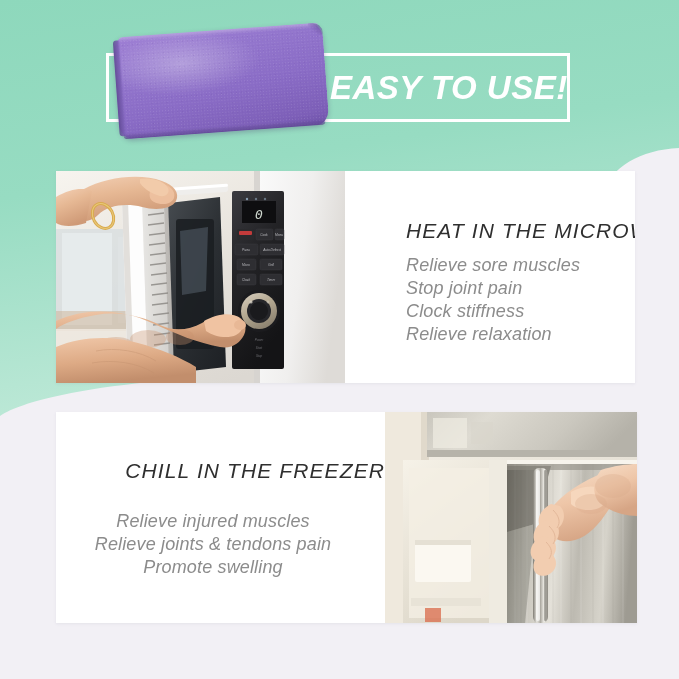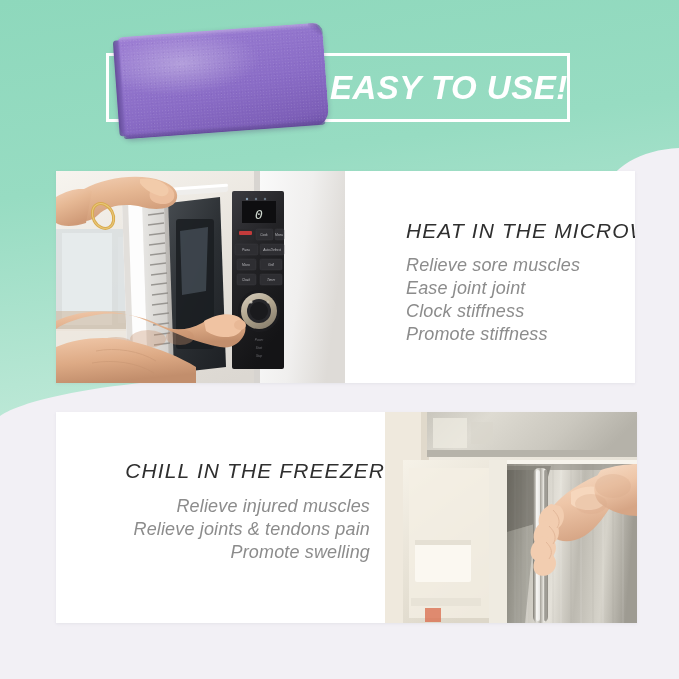--- a/index.html
+++ b/index.html
@@ -187,22 +187,22 @@
   }
   .panel-line {
     font-size: 18px;
     color: #8c8c8c;
     letter-spacing: 0.15px;
     font-weight: 400;
     line-height: 23px;
     white-space: nowrap;
   }
   .text-microwave .panel-heading { margin-top: 48px; margin-bottom: 11px; }
-  .text-freezer  .panel-heading { margin-top: 47px; margin-bottom: 12px; }
-  .text-freezer  .panel-lines   { padding-right: 15px; }
+  .text-freezer  .panel-heading { margin-top: 47px; margin-bottom: 27px; }
+  .text-freezer  .panel-lines   { padding-right: 15px; text-align: center; }
 </style>
 </head>
 <body>
 
 <div id="canvas">
 
   <div class="bg-lavender"></div>
 
   <div class="bg-mint">
     <svg width="679" height="420" viewBox="0 0 679 420" xmlns="http://www.w3.org/2000/svg">
@@ -415,23 +415,23 @@
           <path d="M40,180 C60,176 84,180 100,190"></path>
           <path d="M36,192 C58,188 82,192 98,202"></path>
         </g>
       </svg>
     </div>
 
     <div class="panel-text text-microwave">
       <div class="panel-heading">HEAT IN THE MICROWAVE</div>
       <div class="panel-lines">
         <div class="panel-line">Relieve sore muscles</div>
-        <div class="panel-line">Ease joint joint</div>
+        <div class="panel-line">Stop joint pain</div>
         <div class="panel-line">Clock stiffness</div>
-        <div class="panel-line">Promote stiffness</div>
+        <div class="panel-line">Relieve relaxation</div>
       </div>
     </div>
   </div>
 
   <div class="panel panel-freezer">
 
     <div class="panel-text text-freezer">
       <div class="panel-heading">CHILL IN THE FREEZER</div>
       <div class="panel-lines">
         <div class="panel-line">Relieve injured muscles</div>

